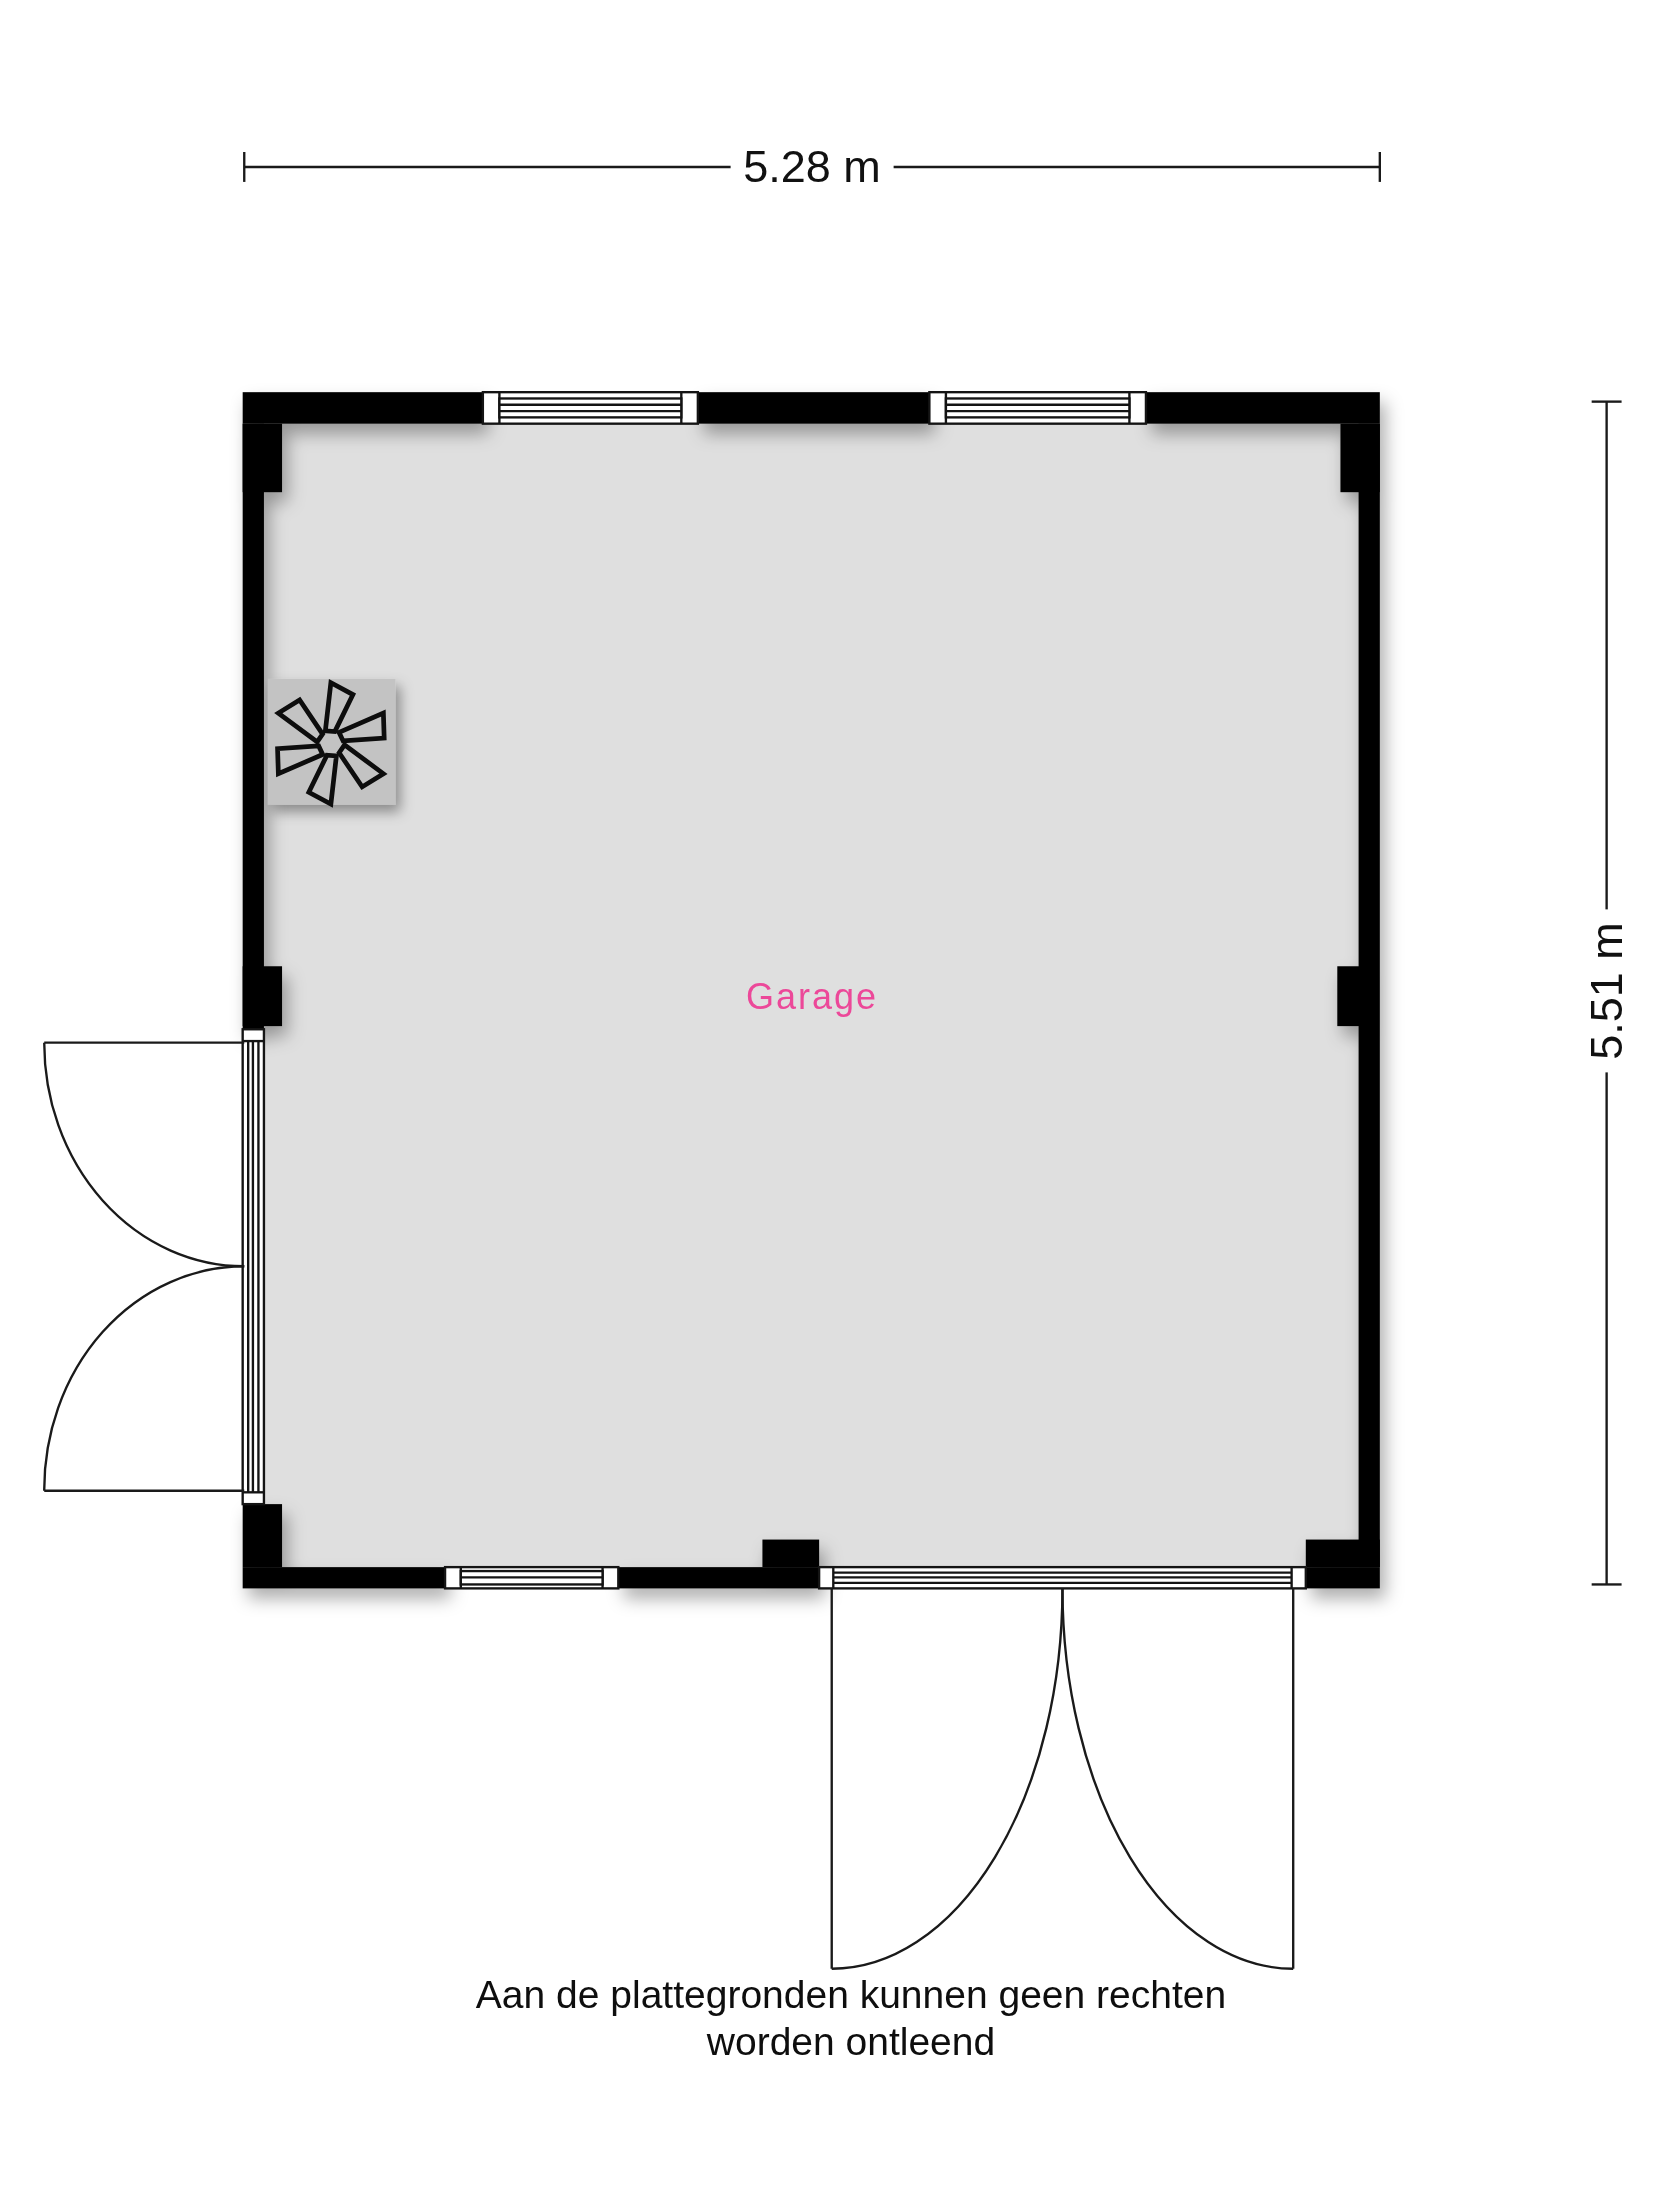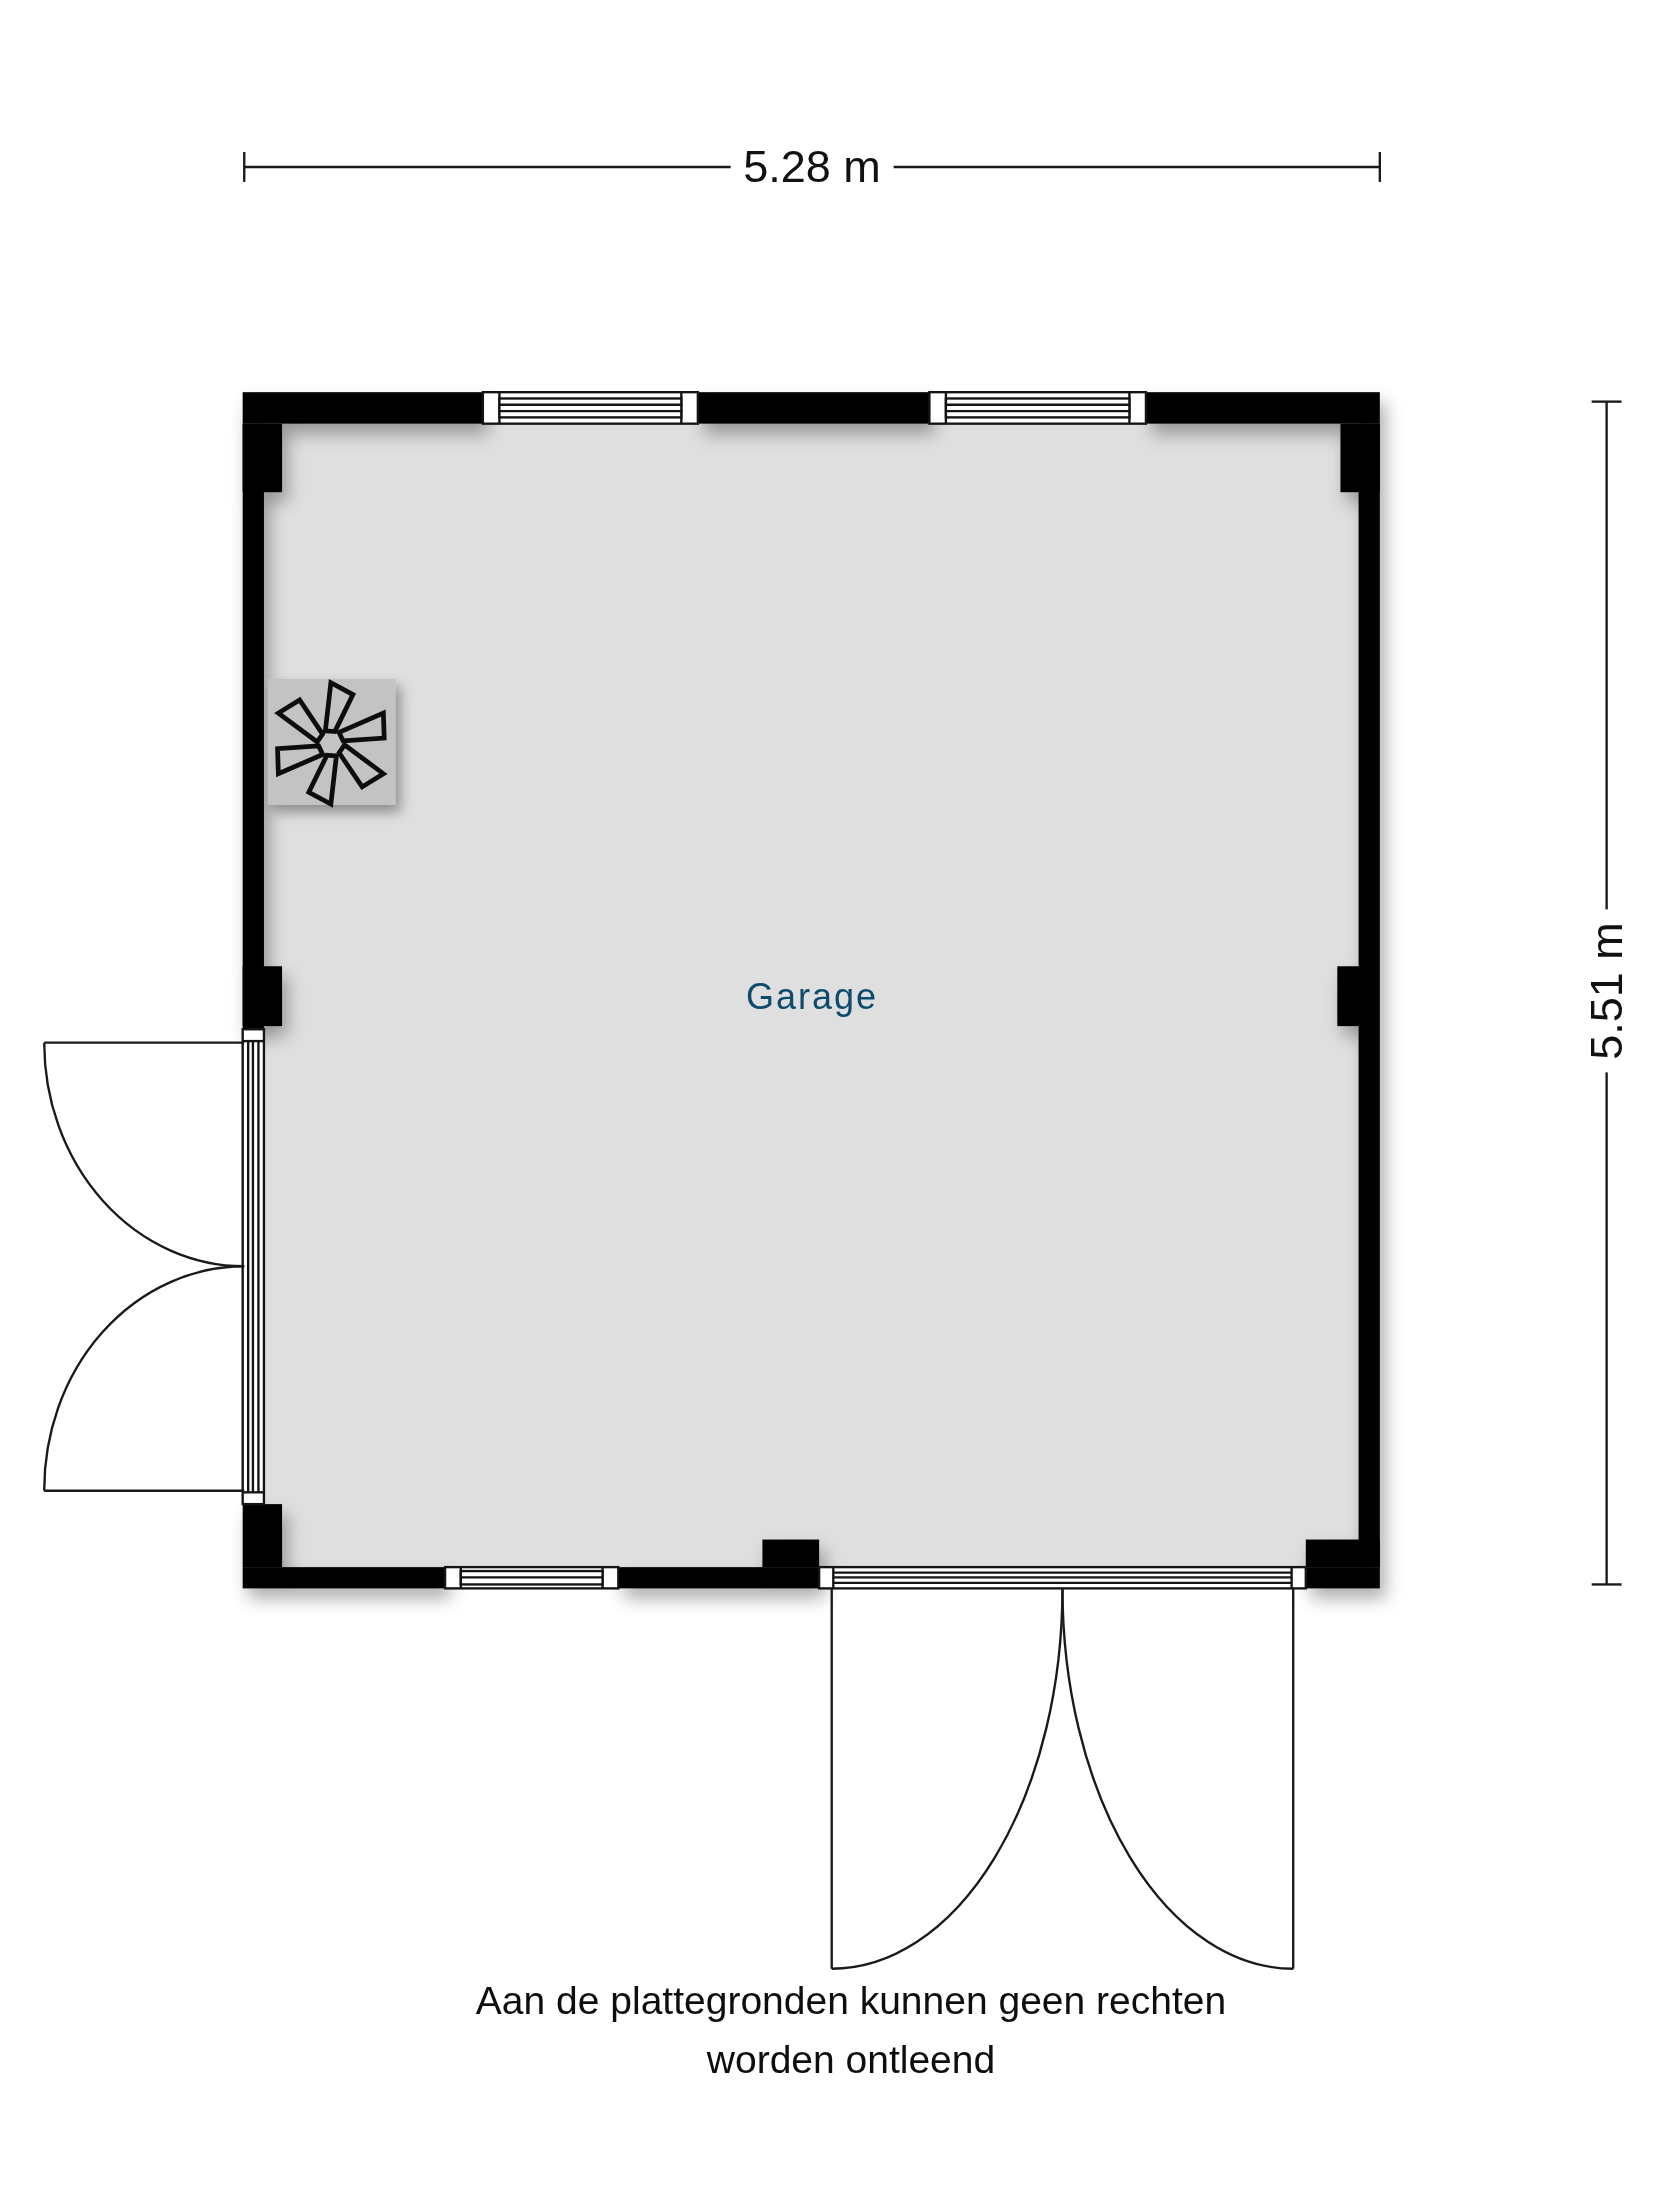--- a/index.html
+++ b/index.html
@@ -34,29 +34,29 @@
     transform:translate(-50%,-50%) rotate(-90deg);
     font-size:45px;
     background:#ffffff;
     padding:0 12.6px;
   }
   .room-label{
     left:812px;top:997px;
     transform:translate(-50%,-50%);
     font-size:36px;
     letter-spacing:2px;
-    color:#0c4a6e;
+    color:#ec4899;
   }
   .footer-note{
     position:absolute;
     left:851px;top:1971px;
     transform:translateX(-50%);
     text-align:center;
     font-size:39px;
-    line-height:59px;
+    line-height:47px;
     color:#0e0e0e;
   }
 </style>
 </head>
 <body>
 
 <div class="canvas">
 
   <svg class="plan-svg" viewBox="0 0 2100 2800">
     <defs>

